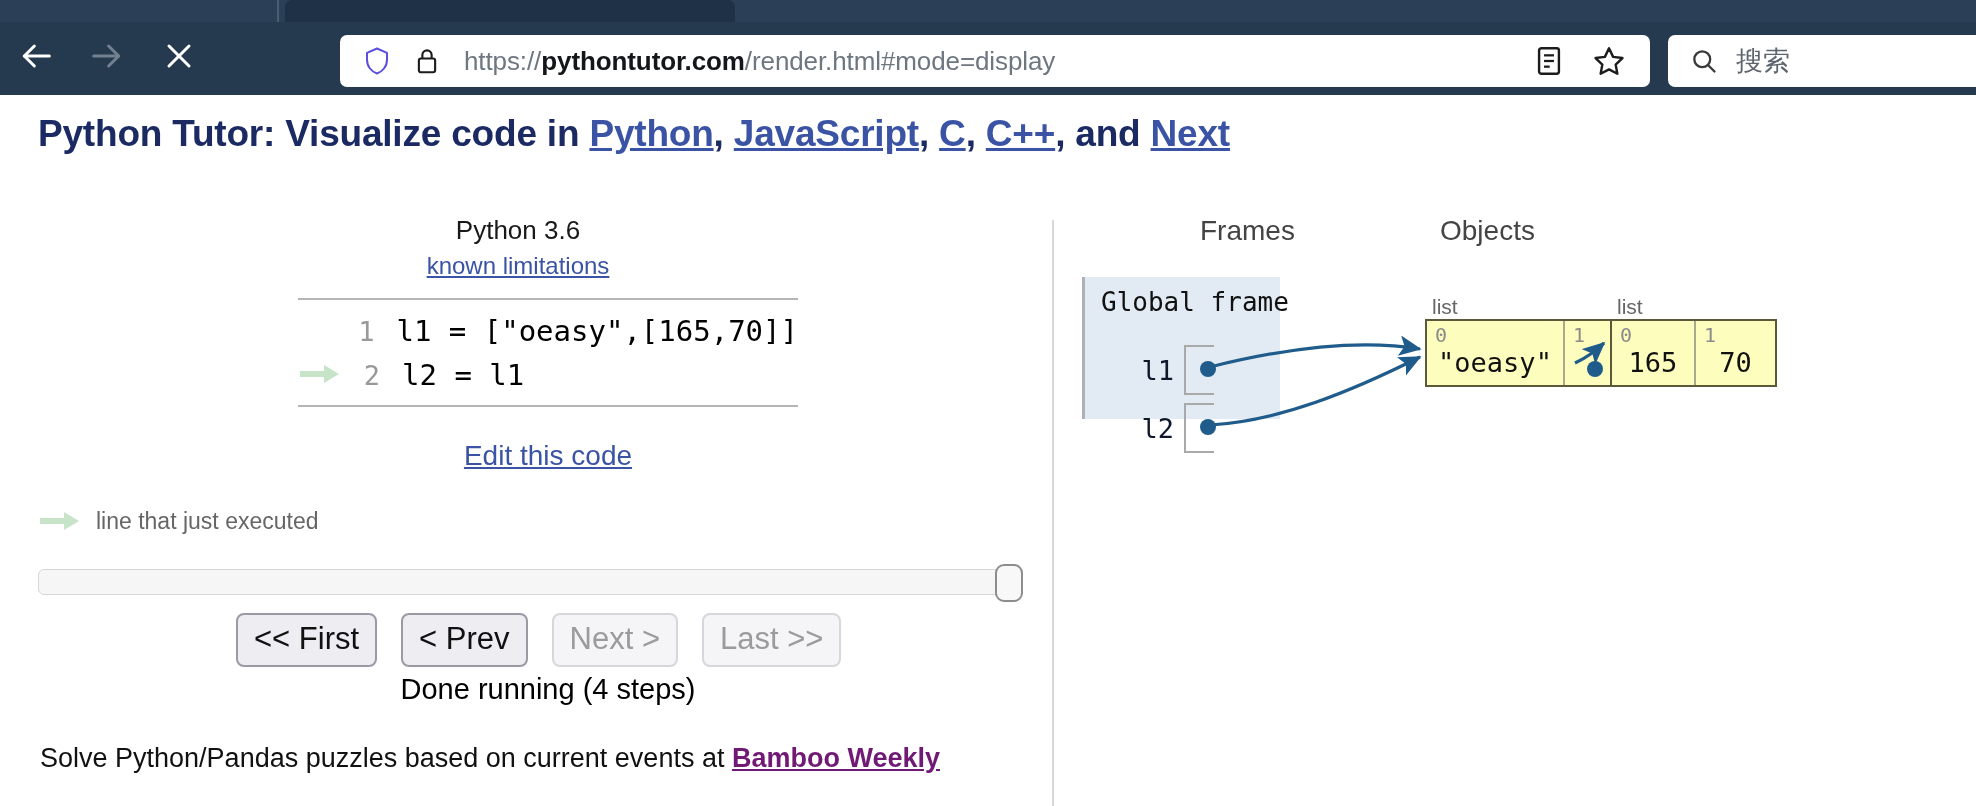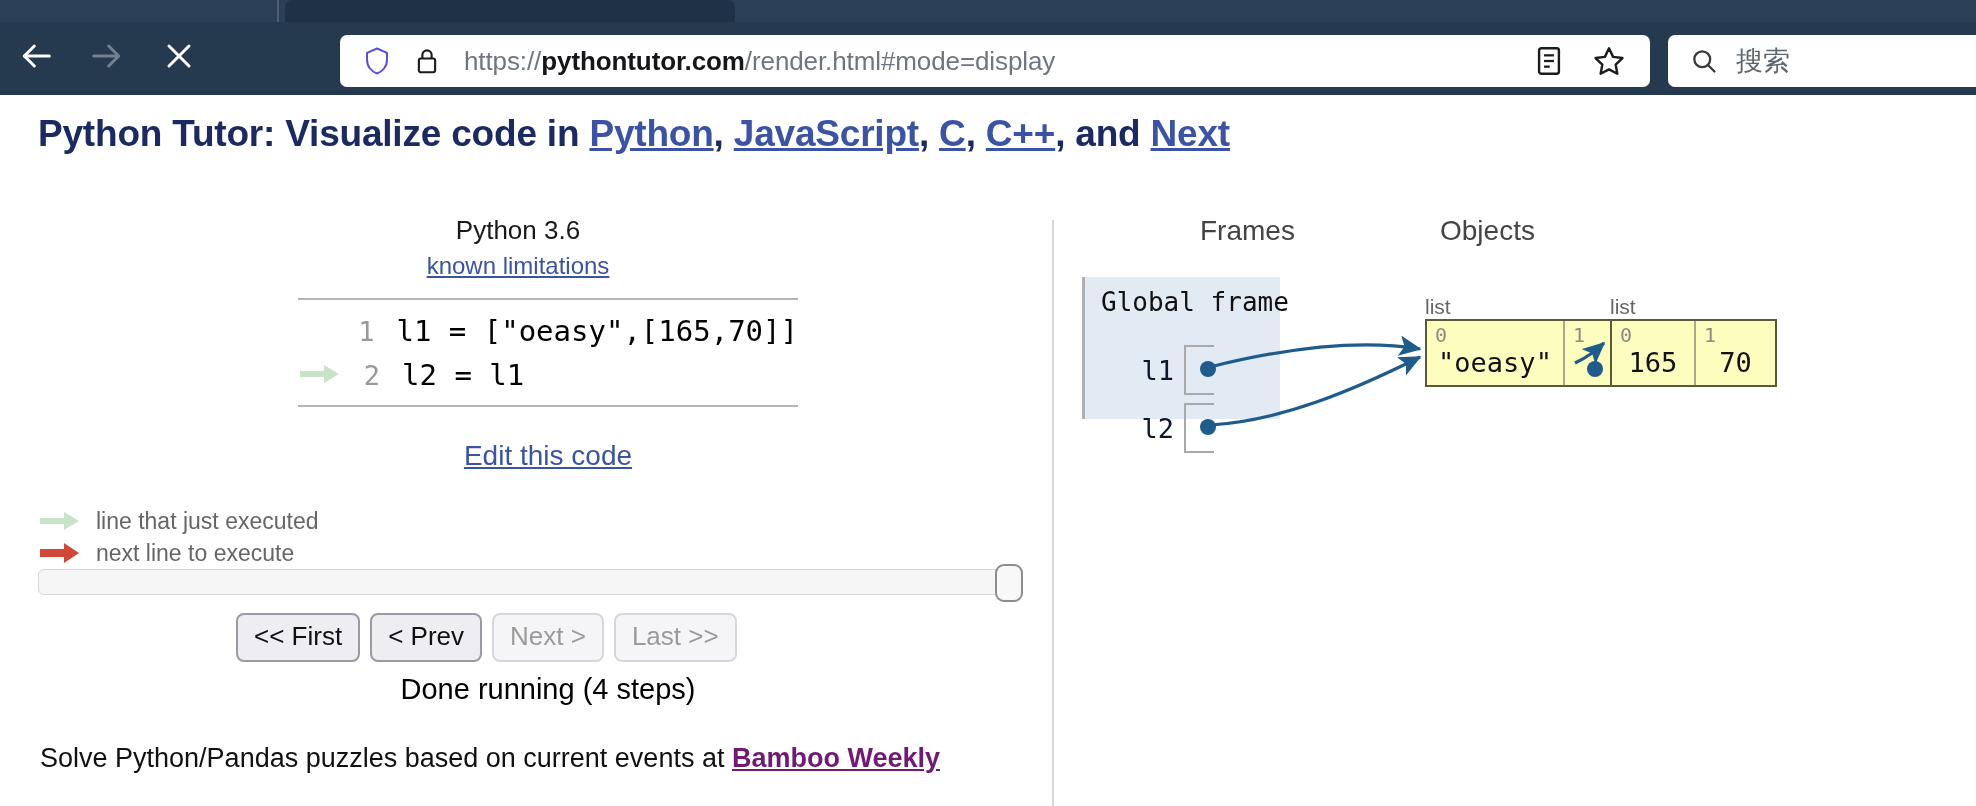--- a/index.html
+++ b/index.html
@@ -196,23 +196,23 @@
     border-radius: 9px;
     box-sizing: border-box;
   }
 
   #controls {
     position: absolute; left: 198px; top: 398px;
     display: flex; align-items: center;
   }
   .ctrl-btn {
     font-family: "Liberation Sans", sans-serif;
-    font-size: 26px;
+    font-size: 31px;
     padding: 6px 16px 8px 16px;
-    margin-right: 10px;
+    margin-right: 24px;
     border-radius: 8px;
     background: #ededf2;
     border: 2px solid #9a9aa5;
     color: #111111;
     white-space: nowrap;
   }
   .ctrl-btn.disabled {
     background: #f5f5f7;
     border-color: #d6d6dd;
     color: #9b9b9b;
@@ -290,20 +290,21 @@
     position: absolute; left: 14px; top: 14px;
     width: 16px; height: 16px;
     border-radius: 50%;
     background: #1f5c8b;
   }
 
   .obj-label {
     position: absolute;
     font-size: 21px;
     color: #666666;
+    margin-left: 7px;
   }
   .list-box {
     position: absolute;
     display: flex;
     border: 2px solid #5a5a3a;
     box-sizing: border-box;
     background: #fdfdbe;
   }
   .list-cell {
     position: relative;
@@ -455,28 +456,20 @@
 
     <div id="legend">
       <div class="legend-row">
         <span class="legend-arrow">
           <svg width="40" height="20" viewBox="0 0 40 20">
             <path d="M0 7 H24 V1 L39 10 L24 19 V13 H0 Z" fill="#c8e4c8"></path>
           </svg>
         </span>
         <span class="legend-label">line that just executed</span>
       </div>
-      <div class="legend-row">
-        <span class="legend-arrow">
-          <svg width="40" height="20" viewBox="0 0 40 20">
-            <path d="M0 6 H24 V0 L39 10 L24 20 V14 H0 Z" fill="#d14836"></path>
-          </svg>
-        </span>
-        <span class="legend-label">next line to execute</span>
-      </div>
     </div>
 
     <div id="slider-wrap">
       <div id="slider-track"></div>
       <div id="slider-handle"></div>
     </div>
 
     <div id="controls">
       <div class="ctrl-btn">&lt;&lt; First</div>
       <div class="ctrl-btn">&lt; Prev</div>

